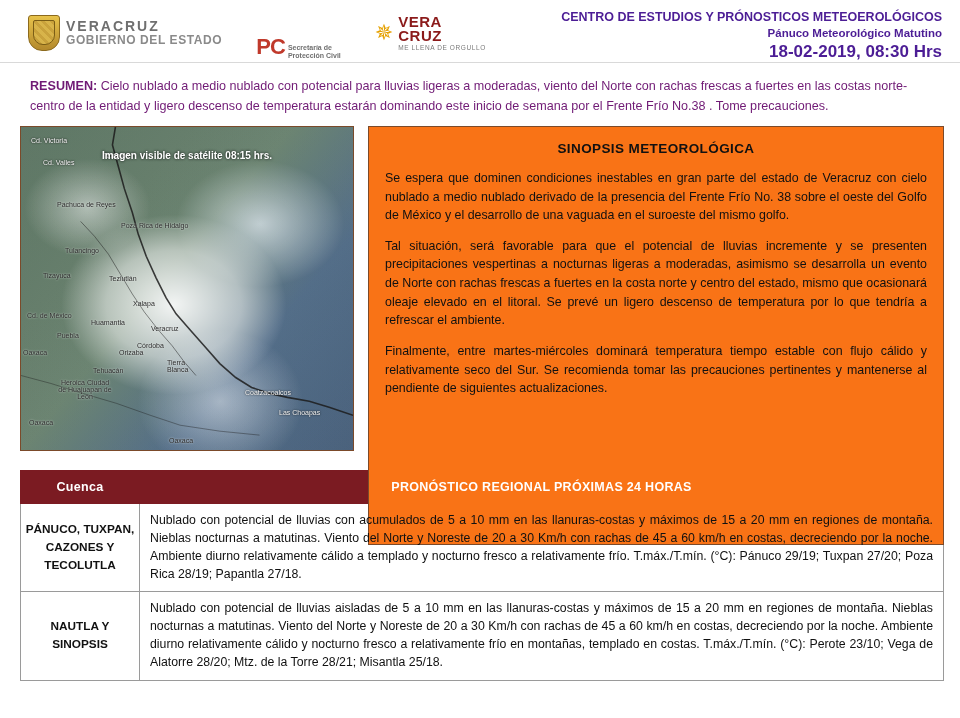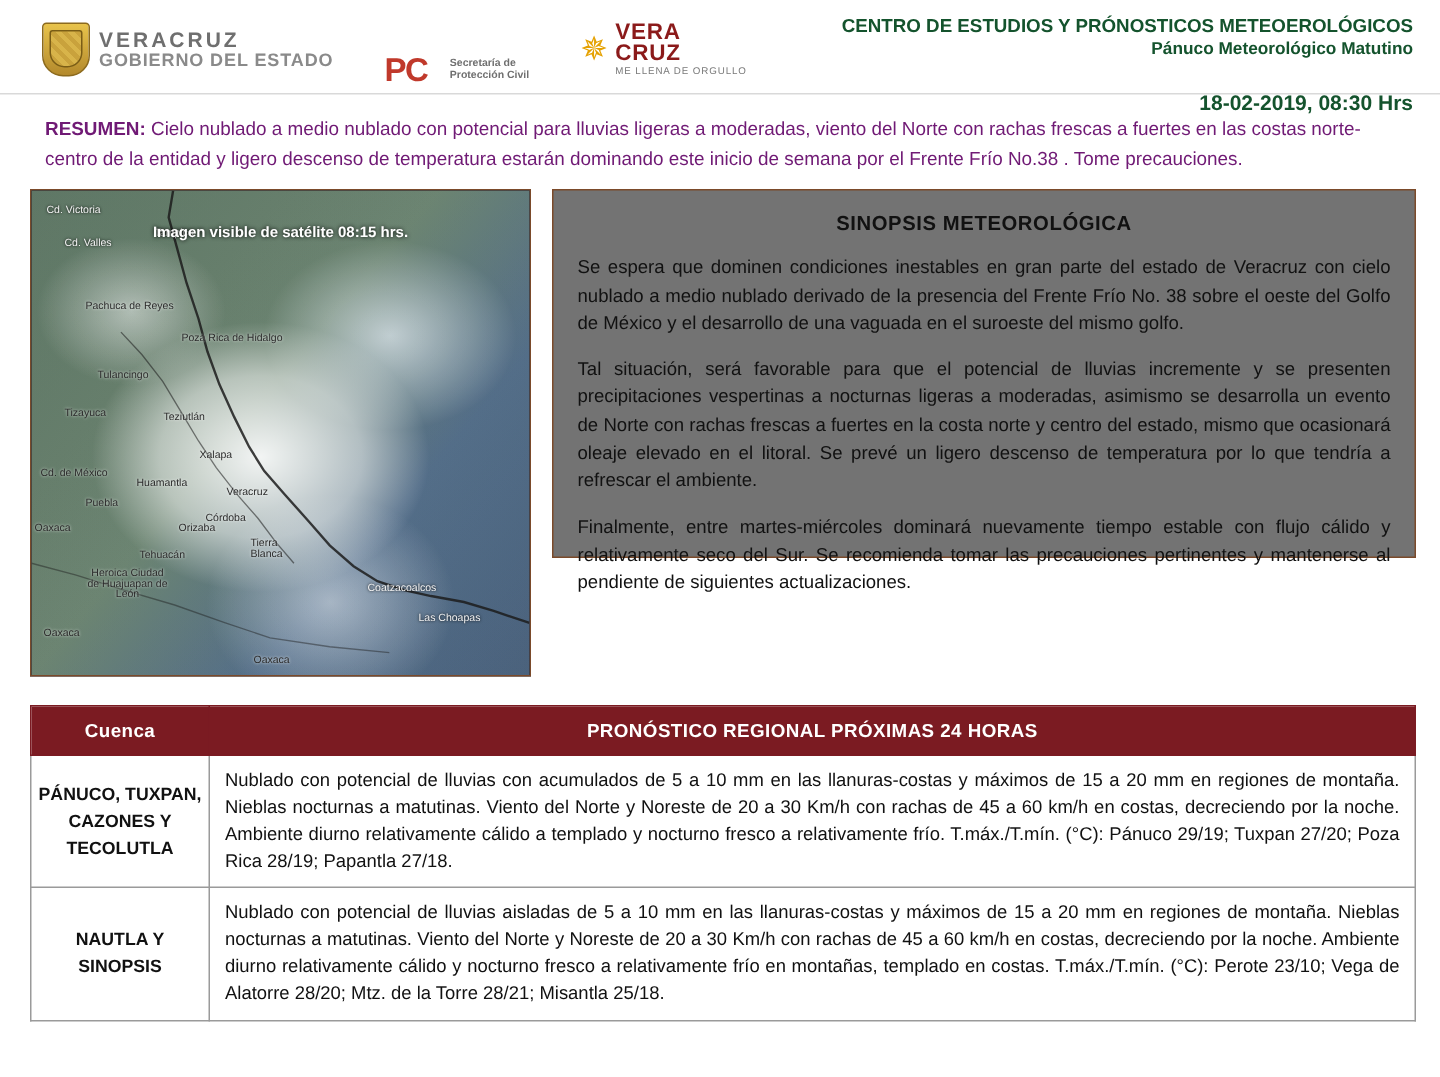--- a/index.html
+++ b/index.html
@@ -65,22 +65,22 @@
     color: #6f6f6f;
   }
   .veracruz-txt .l2 {
     font-size: 12px;
     font-weight: bold;
     letter-spacing: 0.6px;
     color: #8a8a8a;
   }
   .pc-logo {
     display: flex;
-    align-items: center;
-    gap: 15px;
+    align-items: flex-end;
+    gap: 3px;
     margin-top: 28px;
   }
   .pc-mark {
     font-size: 22px;
     font-weight: bold;
     color: #c0392b;
     letter-spacing: -1px;
   }
   .pc-sub {
     font-size: 7px;
@@ -109,26 +109,26 @@
     font-size: 6.5px;
     color: #7a7a7a;
     letter-spacing: 0.6px;
     margin-top: 1px;
   }
   .header-right {
     position: absolute;
     right: 18px;
     top: 10px;
     text-align: right;
-    color: #14532d;
+    color: #4c1d95;
     font-weight: bold;
   }
   .header-right .hr1 { font-size: 12.5px; }
   .header-right .hr2 { font-size: 11.5px; margin-top: 3px; }
-  .header-right .hr3 { font-size: 14px; margin-top: 21px; }
+  .header-right .hr3 { font-size: 17px; margin-top: 3px; }
 
   
   .resumen {
     padding: 14px 26px 10px 30px;
     font-size: 12.6px;
     line-height: 1.55;
     color: #701a75;
   }
   .resumen b { font-weight: bold; }
 
@@ -182,23 +182,23 @@
     text-shadow: 0 0 2px #000;
     white-space: nowrap;
     z-index: 4;
   }
   .city.dark { color: #2b2b2b; text-shadow: 0 0 2px rgba(255,255,255,0.8); }
 
   .sinopsis {
     flex: 1;
     border: 1px solid #7b4a2a;
     box-sizing: border-box;
-    height: 246px;
+    height: 419px;
     padding: 12px 16px 10px 16px;
-    background: #737373;
+    background: #f97316;
   }
   .sinopsis h2 {
     margin: 2px 0 13px 0;
     text-align: center;
     font-size: 13.5px;
     font-weight: bold;
     letter-spacing: 0.4px;
     color: #111;
   }
   .sinopsis p {
@@ -324,21 +324,21 @@
       <div class="city" style="left:224px; top:262px;">Coatzacoalcos</div>
       <div class="city" style="left:258px; top:282px;">Las Choapas</div>
       <div class="city dark" style="left:8px; top:292px;">Oaxaca</div>
       <div class="city dark" style="left:148px; top:310px;">Oaxaca</div>
     </div>
 
     <div class="sinopsis">
       <h2>SINOPSIS METEOROLÓGICA</h2>
       <p>Se espera que dominen condiciones inestables en gran parte del estado de Veracruz con cielo nublado a medio nublado derivado de la presencia del Frente Frío No. 38 sobre el oeste del Golfo de México y el desarrollo de una vaguada en el suroeste del mismo golfo.</p>
       <p>Tal situación, será favorable para que el potencial de lluvias incremente y se presenten precipitaciones vespertinas a nocturnas ligeras a moderadas, asimismo se desarrolla un evento de Norte con rachas frescas a fuertes en la costa norte y centro del estado, mismo que ocasionará oleaje elevado en el litoral. Se prevé un ligero descenso de temperatura por lo que tendría a refrescar el ambiente.</p>
-      <p>Finalmente, entre martes-miércoles dominará nuevamente tiempo estable con flujo cálido y relativamente seco del Sur. Se recomienda  tomar las precauciones pertinentes y mantenerse al pendiente de siguientes actualizaciones.</p>
+      <p>Finalmente, entre martes-miércoles dominará temperatura tiempo estable con flujo cálido y relativamente seco del Sur. Se recomienda  tomar las precauciones pertinentes y mantenerse al pendiente de siguientes actualizaciones.</p>
     </div>
 
   </div>
 
   <table class="fc-table">
     <thead>
       <tr>
         <th class="col-cuenca">Cuenca</th>
         <th>PRONÓSTICO REGIONAL PRÓXIMAS 24 HORAS</th>
       </tr>

